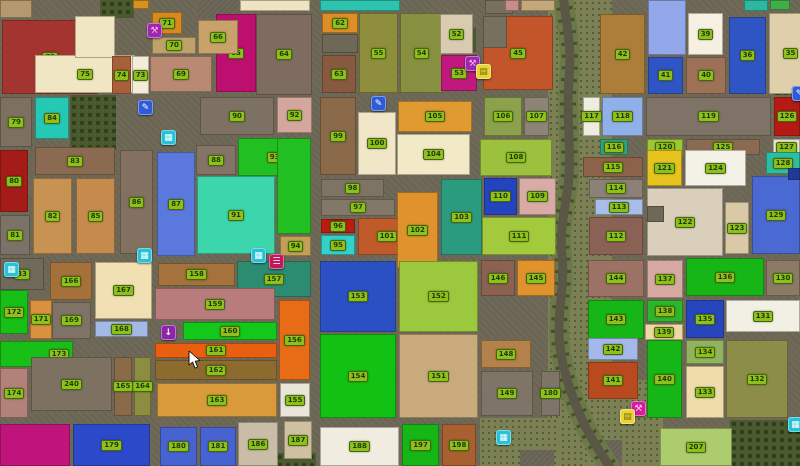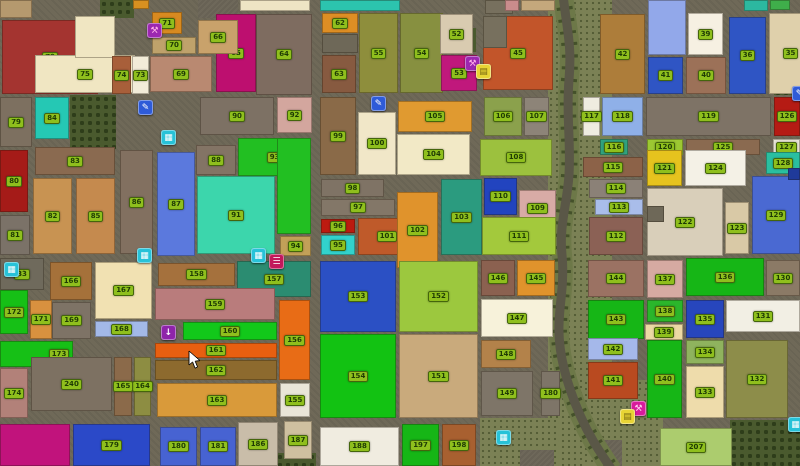--- a/index.html
+++ b/index.html
@@ -220,21 +220,21 @@
       </div>
       <div class="field" style="left: 397px; top: 192px; width: 41px; height: 76px; background: rgb(224, 147, 44);">
         <span class="flabel">102</span>
       </div>
       <div class="field" style="left: 441px; top: 179px; width: 41px; height: 76px; background: rgb(43, 155, 127);">
         <span class="flabel">103</span>
       </div>
       <div class="field" style="left: 484px; top: 178px; width: 33px; height: 37px; background: rgb(34, 68, 191);">
         <span class="flabel">110</span>
       </div>
-      <div class="field" style="left: 519px; top: 190px; width: 37px; height: 37px; background: rgb(216, 171, 166);">
+      <div class="field" style="left: 519px; top: 178px; width: 37px; height: 37px; background: rgb(216, 171, 166);">
         <span class="flabel">109</span>
       </div>
       <div class="field" style="left: 482px; top: 217px; width: 74px; height: 38px; background: rgb(163, 201, 60);">
         <span class="flabel">111</span>
       </div>
       <div class="field" style="left: 583px; top: 97px; width: 17px; height: 39px; background: rgb(239, 236, 224);">
         <span class="flabel">117</span>
       </div>
       <div class="field" style="left: 602px; top: 97px; width: 41px; height: 39px; background: rgb(143, 176, 232);">
         <span class="flabel">118</span>
@@ -347,23 +347,20 @@
         <span class="flabel">154</span>
       </div>
       <div class="field" style="left: 399px; top: 334px; width: 79px; height: 84px; background: rgb(201, 170, 124);">
         <span class="flabel">151</span>
       </div>
       <div class="field" style="left: 481px; top: 260px; width: 34px; height: 36px; background: rgb(139, 97, 80);">
         <span class="flabel">146</span>
       </div>
       <div class="field" style="left: 517px; top: 260px; width: 38px; height: 36px; background: rgb(224, 147, 44);">
         <span class="flabel">145</span>
-      </div>
-      <div class="field" style="left: 481px; top: 299px; width: 72px; height: 38px; background: rgb(247, 242, 218);">
-        <span class="flabel">147</span>
       </div>
       <div class="field" style="left: 481px; top: 340px; width: 50px; height: 28px; background: rgb(179, 130, 74);">
         <span class="flabel">148</span>
       </div>
       <div class="field" style="left: 481px; top: 371px; width: 52px; height: 45px; background: rgb(126, 117, 104);">
         <span class="flabel">149</span>
       </div>
       <div class="field" style="left: 541px; top: 371px; width: 19px; height: 45px; background: rgb(126, 117, 104);">
         <span class="flabel">180</span>
       </div>

